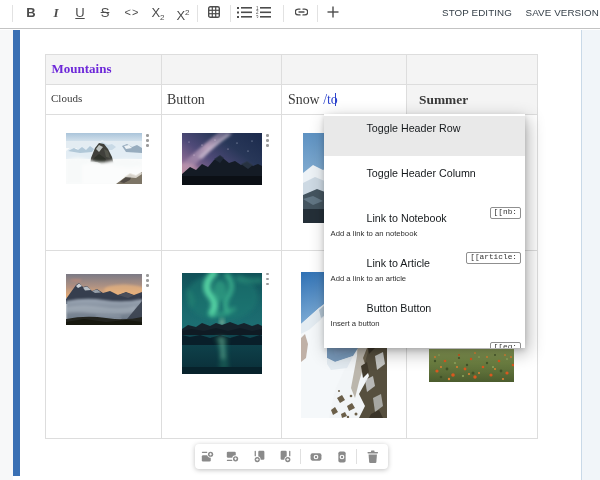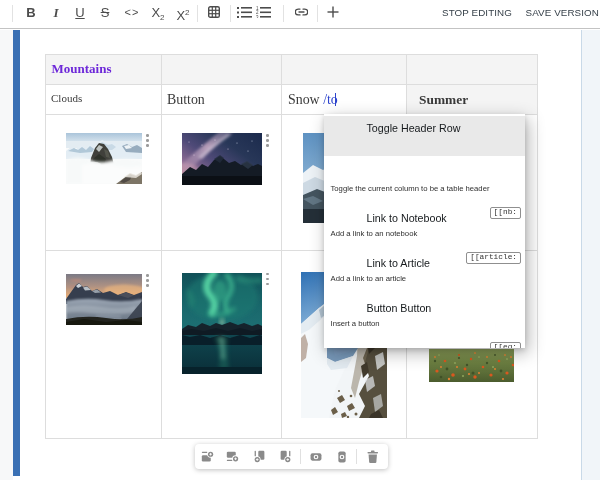--- a/index.html
+++ b/index.html
@@ -383,21 +383,21 @@
   <div class="dots" style="left:265.5px;top:272.5px;">
       <i></i>
       <i></i>
       <i></i>
     </div>
 
   <div class="abs" id="menu" style="left:323.5px;top:114px;width:201.5px;height:233.5px;background:#fff;
        box-shadow:3px 5px 16px rgba(0,0,0,0.3), 0 2px 5px rgba(0,0,0,0.14); overflow:hidden;">
     <div class="abs" style="left:0;top:1.5px;width:201.5px;height:40px;background:#e9e9e9;"></div>
     <div class="mtitle" style="top:7.5px;">Toggle Header Row</div>
-    <div class="msub" style="top:70px;">Toggle the current column to be a table header</div>
+    <div class="mtitle" style="top:52.5px;">Toggle Header Column</div>
     <div class="mtitle" style="top:97.5px;">Link to Notebook</div>
     <div class="msub" style="top:115px;">Add a link to an notebook</div>
     <div class="badge" style="right:4px;top:92.5px;">[[nb:</div>
     <div class="mtitle" style="top:142.5px;">Link to Article</div>
     <div class="msub" style="top:160px;">Add a link to an article</div>
     <div class="badge" style="right:4px;top:137.5px;">[[article:</div>
     <div class="mtitle" style="top:187.5px;">Button Button</div>
     <div class="msub" style="top:205px;">Insert a button</div>
     <div class="badge" style="right:4px;top:227.5px;">[[eq:</div>
   </div>

